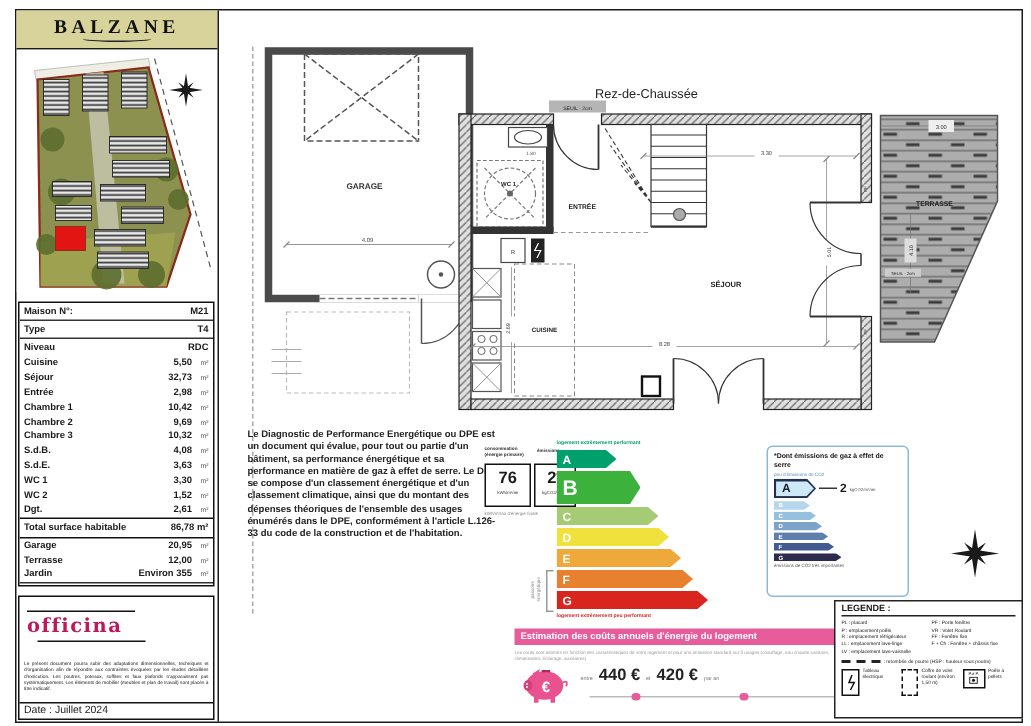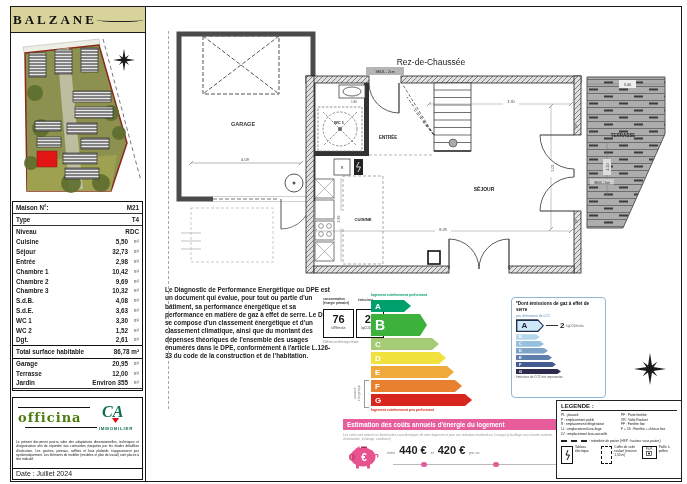--- a/index.html
+++ b/index.html
@@ -1,38 +1,38 @@
 <!DOCTYPE html>
 <html><head>
 <meta charset="utf-8">
 <style>
   html,body{margin:0;padding:0;background:#fff;}
   body{width:687px;height:484px;position:relative;font-family:"Liberation Sans",sans-serif;color:#1a1a1a;overflow:hidden;}
   .sheet{position:absolute;left:10px;top:6px;width:670px;height:474px;border:1.6px solid #1a1a1a;background:#fff;}
   .abs{position:absolute;}
   
   .divider{position:absolute;left:134px;top:0;height:100%;border-left:1.6px solid #1a1a1a;}
-  .balzane{left:0;top:0;width:134px;height:26px;background:#d8d39b;border-bottom:1.6px solid #1a1a1a;display:flex;align-items:center;justify-content:center;box-sizing:border-box;}
+  .balzane{left:0;top:0;width:134px;height:26px;background:#d8d39b;border-bottom:1.6px solid #1a1a1a;display:flex;flex-direction:column;align-items:center;justify-content:center;box-sizing:border-box;}
   .balzane .bname{font-family:"Liberation Serif",serif;font-size:13px;font-weight:600;letter-spacing:3px;color:#111;line-height:12px;}
   .flourish{width:46px;height:3px;border-bottom:1px solid #222;border-radius:50%;}
   .siteplan{left:0;top:26px;width:134px;height:162px;}
   .infotable{left:1px;top:194px;width:131px;height:190px;border:1.6px solid #111;box-sizing:border-box;overflow:hidden;font-size:6.3px;}
   .trow{display:flex;align-items:center;height:10.6px;padding:0 3px;}
   .trow.hrow{height:11px;border-bottom:1px solid #333;}
   .trow.nrow{height:11px;}
   .trow .n{font-weight:bold;flex:1;}
   .trow .v{font-weight:bold;text-align:right;}
   .trow .u{width:11px;text-align:right;color:#555;font-size:4.6px;}
   .trow.room{height:9.8px;}
   .totalrow{display:flex;align-items:center;height:12px;padding:0 3px;border-top:1.6px solid #111;border-bottom:1.6px solid #111;font-weight:bold;}
   .totalrow .n{flex:1;}
   .trow.annex{height:9.6px;}
   .tnote{font-size:3.4px;padding:1px 3px;border-top:1px solid #333;color:#222;}
   .logosbox{left:1px;top:390px;width:131px;height:82.5px;border:1.6px solid #111;box-sizing:border-box;}
-  .officina{position:absolute;left:5px;top:12px;font-family:"DejaVu Serif",serif;font-weight:bold;font-size:13px;letter-spacing:1px;color:#4d7c0f;text-align:right;}
+  .officina{position:absolute;left:5px;top:12px;font-family:"DejaVu Serif",serif;font-weight:bold;font-size:13px;letter-spacing:1px;color:#be185d;text-align:right;}
   .offline1{position:absolute;left:5px;top:9px;width:72px;border-top:1.4px solid #111;}
   .offline2{position:absolute;left:12px;top:29px;width:72px;border-top:1.4px solid #111;}
   .calogo{position:absolute;right:3px;top:4px;width:46px;text-align:center;}
   .casub{font-size:4.4px;font-weight:bold;letter-spacing:0.8px;color:#0d6e54;margin-top:-2px;}
   .disclaimer{position:absolute;left:3px;right:3px;top:42px;font-size:3.2px;line-height:4.3px;text-align:justify;color:#111;}
   .datebox{position:absolute;left:0;right:0;bottom:0;height:11px;border-top:1px solid #111;font-size:7px;padding:1px 3px;box-sizing:border-box;}
   
   .ptitle{left:250px;top:5px;width:340px;text-align:center;font-size:8.5px;color:#222;margin-top:45px;}
   
   .cropline{position:absolute;left:157px;top:24px;height:378px;border-left:1px dashed #aaa;}
@@ -234,27 +234,20 @@
         <span class="v">Environ 355</span>
         <span class="u">m²</span>
       </div>
     <div class="tnote">La surface des pièces comprend la surface des placards.</div>
   </div>
 
   <div class="abs logosbox">
     <div class="offline1"></div>
     <div class="officina">officina</div>
     <div class="offline2"></div>
-    <div class="calogo">
-      <svg width="30" height="22" viewBox="0 0 30 22">
-        <text x="1" y="15" font-family="Liberation Serif,serif" font-style="italic" font-weight="bold" font-size="16" fill="#0d6e54">CA</text>
-        <polygon points="11,16 18,16 14.5,21" fill="#e30613"></polygon>
-      </svg>
-      <div class="casub">IMMOBILIER</div>
-    </div>
     <div class="disclaimer">Le présent document pourra subir des adaptations dimensionnelles, techniques et d'organisation afin de répondre aux contraintes évoquées par les études détaillées d'exécution. Les poutres, poteaux, soffites et faux plafonds n'apparaissent pas systématiquement. Les éléments de mobilier (meubles et plan de travail) sont placés à titre indicatif.</div>
     <div class="datebox">Date : Juillet 2024</div>
   </div>
 
   <div class="divider"></div>
 
   <div class="abs ptitle">Rez-de-Chaussée</div>
 
   <div class="cropline"></div>
   <div class="abs planwrap">

